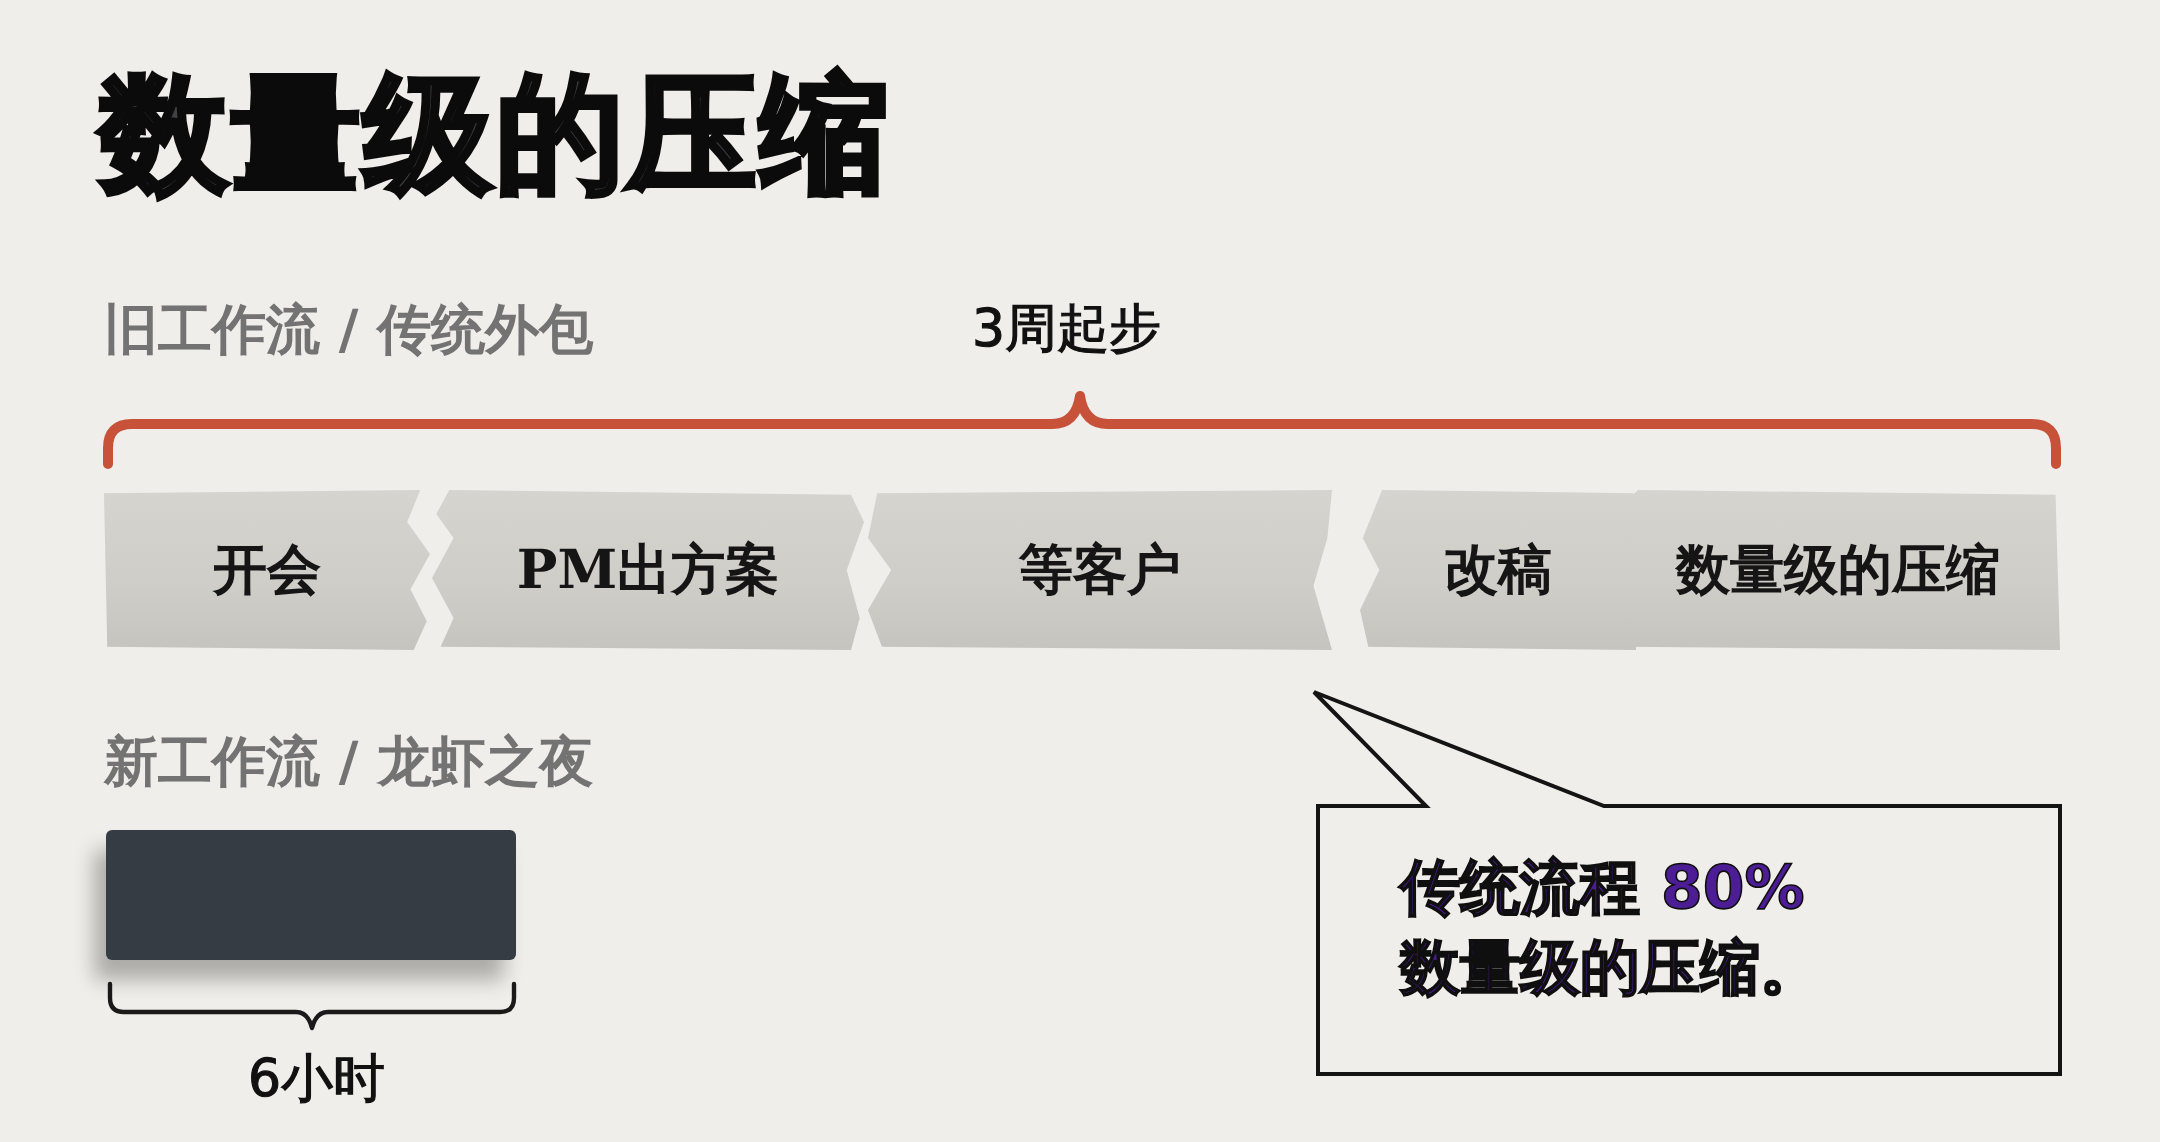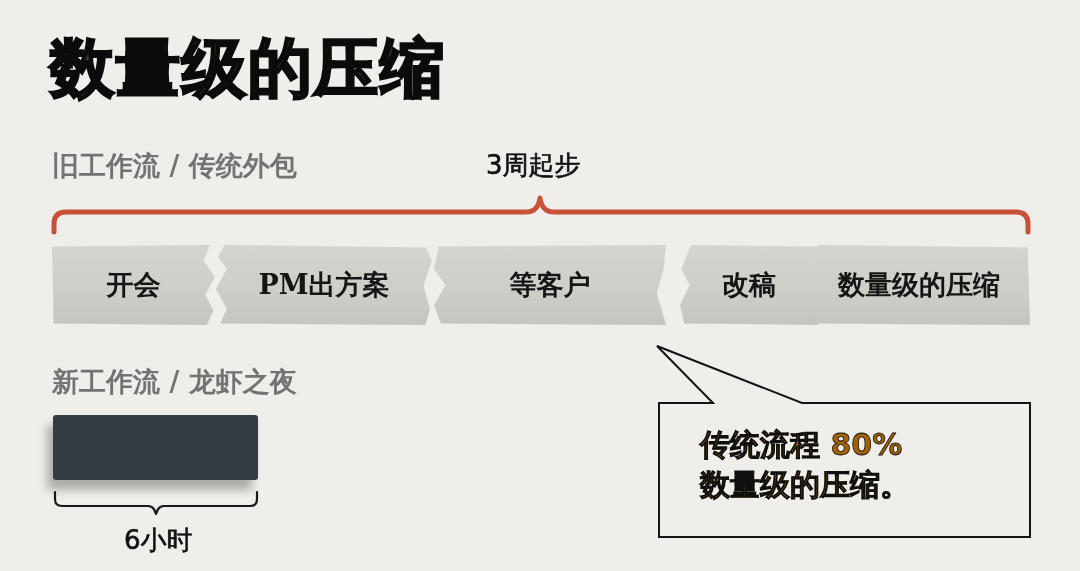--- a/index.html
+++ b/index.html
@@ -42,21 +42,21 @@
   .b3 { left: 434px; width: 232px; clip-path: polygon(2% 2%, 100% 0, 99% 30%, 96% 60%, 100% 100%, 3% 98%, 0 75%, 5% 50%, 0 30%); justify-content: center; }
   .b4 { left: 680px; width: 138px; clip-path: polygon(8% 0, 99% 2%, 100% 100%, 3% 98%, 0 75%, 7% 50%, 1% 30%); }
   .b5 { left: 808px; width: 222px; clip-path: polygon(5% 0, 99% 3%, 100% 100%, 2% 98%, 4% 75%, 0 50%, 4% 25%, 0 12%); }
   .dark-bar {
     position: absolute; left: 53px; top: 415px; width: 205px; height: 65px;
     background: #353c43; border-radius: 3px;
     box-shadow: -6px 10px 10px rgba(0,0,0,0.28);
   }
   .callout-text {
     position: absolute; left: 700px; top: 425px;
-    font-size: 30px; font-weight: 900; line-height: 40px; color: #a16207;
+    font-size: 30px; font-weight: 900; line-height: 40px; color: #4c1d95;
     -webkit-text-stroke: 0.8px #0f0f0f;
   }
 </style>
 </head>
 <body>
 
 <div class="title">数量级的压缩</div>
 
 <div class="label old-label">旧工作流 / 传统外包</div>
 <div class="duration dur-old">3周起步</div>

